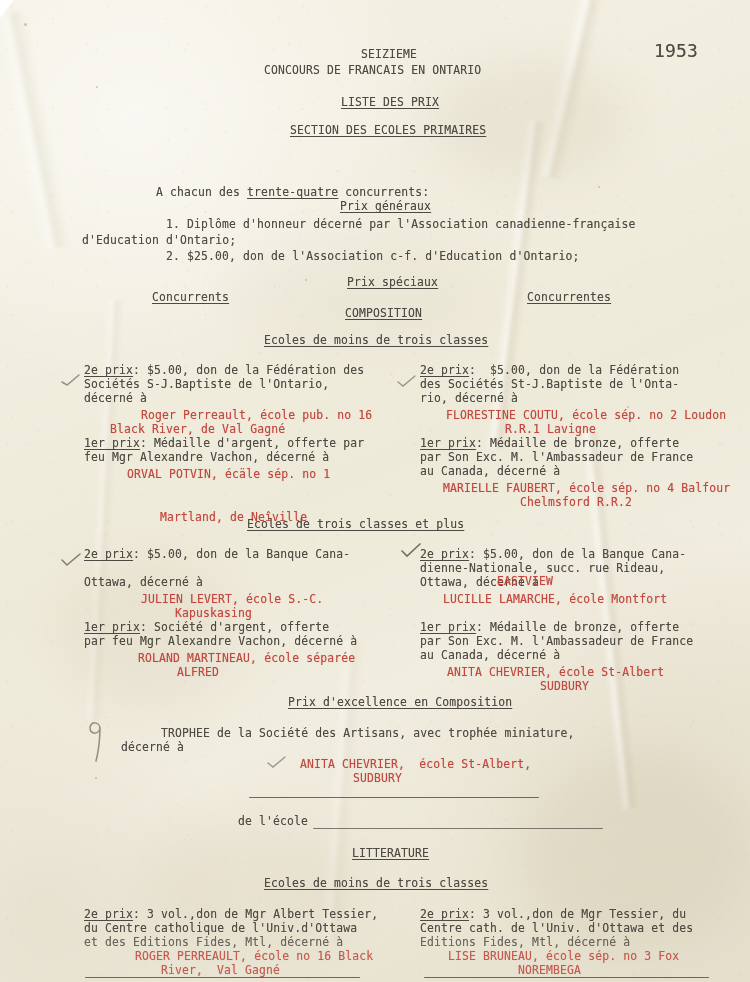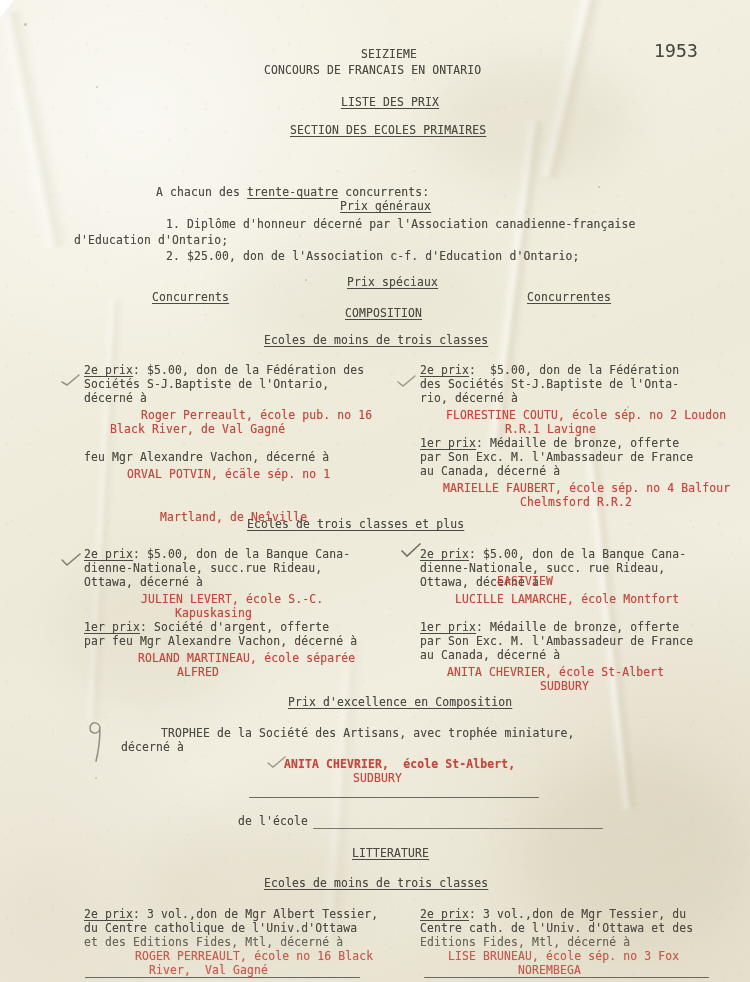--- a/index.html
+++ b/index.html
@@ -159,100 +159,100 @@
 
     <div class="ln blk u" style="left:341px; top:96px;">LISTE DES PRIX</div>
 
     <div class="ln blk u" style="left:290px; top:124px;">SECTION DES ECOLES PRIMAIRES</div>
 
     <div class="ln blk u" style="left:340px; top:155px;margin-top:45px;">Prix généraux</div>
 
     <div class="ln blk" style="left:156px; top:186px;"><span>A chacun des </span><span class="u">trente-quatre</span><span> concurrents:</span></div>
 
     <div class="ln blk" style="left:166px; top:218px;">1. Diplôme d'honneur décerné par l'Association canadienne-française</div>
-    <div class="ln blk" style="left:74px;  top:234px;text-align:right;">d'Education d'Ontario;</div>
+    <div class="ln blk" style="left:82px;  top:234px;text-align:right;">d'Education d'Ontario;</div>
     <div class="ln blk" style="left:166px; top:250px;">2. $25.00, don de l'Association c-f. d'Education d'Ontario;</div>
 
     <div class="ln blk u" style="left:347px; top:276px;">Prix spéciaux</div>
 
     <div class="ln blk u" style="left:152px; top:291px;">Concurrents</div>
     <div class="ln blk u" style="left:527px; top:291px;">Concurrentes</div>
 
     <div class="ln blk u" style="left:345px; top:307px;">COMPOSITION</div>
 
     <div class="ln blk u" style="left:264px; top:334px;">Ecoles de moins de trois classes</div>
 
     <div class="ln blk" style="left:84px; top:364px;"><span class="u">2e prix</span><span>: $5.00, don de la Fédération des</span></div>
     <div class="ln blk" style="left:84px; top:378px;">Sociétés S-J.Baptiste de l'Ontario,</div>
     <div class="ln blk" style="left:84px; top:392px;">décerné à</div>
     <div class="ln red" style="left:141px; top:409px;">Roger Perreault, école pub. no 16</div>
     <div class="ln red" style="left:110px; top:423px;">Black River, de Val Gagné</div>
 
+    <div class="ln blk" style="left:84px; top:437px;"><span class="u">1er prix</span><span>: Médaille d'argent, offerte par</span></div>
     <div class="ln blk" style="left:84px; top:451px;">feu Mgr Alexandre Vachon, décerné à</div>
     <div class="ln red" style="left:127px; top:468px;">ORVAL POTVIN, écäle sép. no 1</div>
     <div class="ln red" style="left:160px; top:511px;">Martland, de Neîville</div>
 
     <div class="ln blk" style="left:420px; top:364px;"><span class="u">2e prix</span><span>:  $5.00, don de la Fédération</span></div>
     <div class="ln blk" style="left:420px; top:378px;">des Sociétés St-J.Baptiste de l'Onta-</div>
     <div class="ln blk" style="left:420px; top:392px;">rio, décerné à</div>
     <div class="ln red" style="left:446px; top:409px;">FLORESTINE COUTU, école sép. no 2 Loudon</div>
     <div class="ln red" style="left:505px; top:423px;">R.R.1 Lavigne</div>
 
     <div class="ln blk" style="left:420px; top:437px;"><span class="u">1er prix</span><span>: Médaille de bronze, offerte</span></div>
     <div class="ln blk" style="left:420px; top:451px;">par Son Exc. M. l'Ambassadeur de France</div>
     <div class="ln blk" style="left:420px; top:465px;">au Canada, décerné à</div>
     <div class="ln red" style="left:443px; top:482px;">MARIELLE FAUBERT, école sép. no 4 Balfour</div>
     <div class="ln red" style="left:520px; top:496px;">Chelmsford R.R.2</div>
 
     <div class="ln blk u" style="left:247px; top:518px;">Ecoles de trois classes et plus</div>
 
     <div class="ln blk" style="left:84px; top:548px;"><span class="u">2e prix</span><span>: $5.00, don de la Banque Cana-</span></div>
-    <div class="ln blk" style="left:84px; top:562px;">dienne-Nationale, succ.rue Rideau,</div>
     <div class="ln blk" style="left:84px; top:576px;">Ottawa, décerné à</div>
     <div class="ln red" style="left:141px; top:593px;">JULIEN LEVERT, école S.-C.</div>
     <div class="ln red" style="left:175px; top:607px;">Kapuskasing</div>
 
     <div class="ln blk" style="left:84px; top:621px;"><span class="u">1er prix</span><span>: Société d'argent, offerte</span></div>
     <div class="ln blk" style="left:84px; top:635px;">par feu Mgr Alexandre Vachon, décerné à</div>
     <div class="ln red" style="left:138px; top:652px;">ROLAND MARTINEAU, école séparée</div>
     <div class="ln red" style="left:177px; top:666px;">ALFRED</div>
 
     <div class="ln blk" style="left:420px; top:548px;"><span class="u">2e prix</span><span>: $5.00, don de la Banque Cana-</span></div>
     <div class="ln blk" style="left:420px; top:562px;">dienne-Nationale, succ. rue Rideau,</div>
     <div class="ln blk" style="left:420px; top:576px;">Ottawa, décerné à</div>
-    <div class="ln red" style="left:443px; top:593px;margin-left:12px;">LUCILLE LAMARCHE, école Montfort</div>
+    <div class="ln red" style="left:443px; top:593px;">LUCILLE LAMARCHE, école Montfort</div>
     <div class="ln red" style="left:497px; top:575px;">EASTVIEW</div>
 
     <div class="ln blk" style="left:420px; top:621px;"><span class="u">1er prix</span><span>: Médaille de bronze, offerte</span></div>
     <div class="ln blk" style="left:420px; top:635px;">par Son Exc. M. l'Ambassadeur de France</div>
     <div class="ln blk" style="left:420px; top:649px;">au Canada, décerné à</div>
     <div class="ln red" style="left:447px; top:666px;">ANITA CHEVRIER, école St-Albert</div>
     <div class="ln red" style="left:540px; top:680px;">SUDBURY</div>
 
     <div class="ln blk u" style="left:288px; top:696px;">Prix d'excellence en Composition</div>
 
     <div class="ln blk" style="left:161px; top:727px;">TROPHEE de la Société des Artisans, avec trophée miniature,</div>
     <div class="ln blk" style="left:121px; top:741px;">décerné à</div>
-    <div class="ln red" style="left:284px; top:758px;font-weight:bold;">ANITA CHEVRIER,  école St-Albert,</div>
+    <div class="ln red" style="left:300px; top:758px;">ANITA CHEVRIER,  école St-Albert,</div>
     <div class="ln red" style="left:353px; top:772px;">SUDBURY</div>
 
     <div class="rule" style="left:249px; top:797px; width:290px;"></div>
 
     <div class="ln blk" style="left:238px; top:815px;">de l'école</div>
     <div class="rule thin" style="left:313px; top:828px; width:290px;"></div>
 
     <div class="ln blk u" style="left:352px; top:847px;">LITTERATURE</div>
 
     <div class="ln blk u" style="left:264px; top:877px;">Ecoles de moins de trois classes</div>
 
     <div class="ln blk" style="left:84px; top:908px;"><span class="u">2e prix</span><span>: 3 vol.,don de Mgr Albert Tessier,</span></div>
     <div class="ln blk" style="left:84px; top:922px;">du Centre catholique de l'Univ.d'Ottawa</div>
     <div class="ln blk fade" style="left:84px; top:936px;text-align:center;">et des Editions Fides, Mtl, décerné à</div>
     <div class="ln red fader" style="left:135px; top:950px;">ROGER PERREAULT, école no 16 Black</div>
-    <div class="ln red fader" style="left:149px; top:964px;">River,  Val Gagné</div>
+    <div class="ln red fader" style="left:161px; top:964px;">River,  Val Gagné</div>
 
     <div class="ln blk" style="left:420px; top:908px;"><span class="u">2e prix</span><span>: 3 vol.,don de Mgr Tessier, du</span></div>
     <div class="ln blk" style="left:420px; top:922px;">Centre cath. de l'Univ. d'Ottawa et des</div>
     <div class="ln blk fade" style="left:420px; top:936px;">Editions Fides, Mtl, décerné à</div>
     <div class="ln red fader" style="left:448px; top:950px;">LISE BRUNEAU, école sép. no 3 Fox</div>
     <div class="ln red fader" style="left:518px; top:964px;">NOREMBEGA</div>
 
     <div class="rule" style="left:85px;  top:977px; width:275px;"></div>
     <div class="rule" style="left:424px; top:977px; width:285px;"></div>
 

